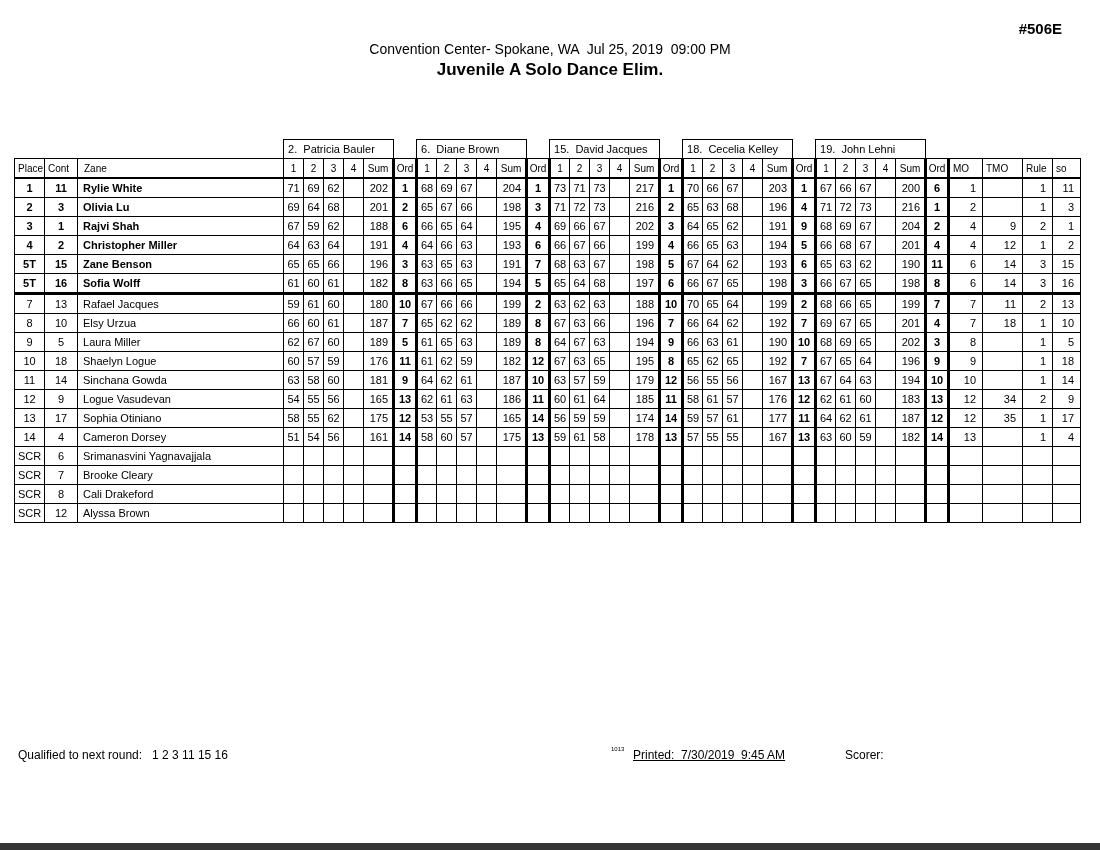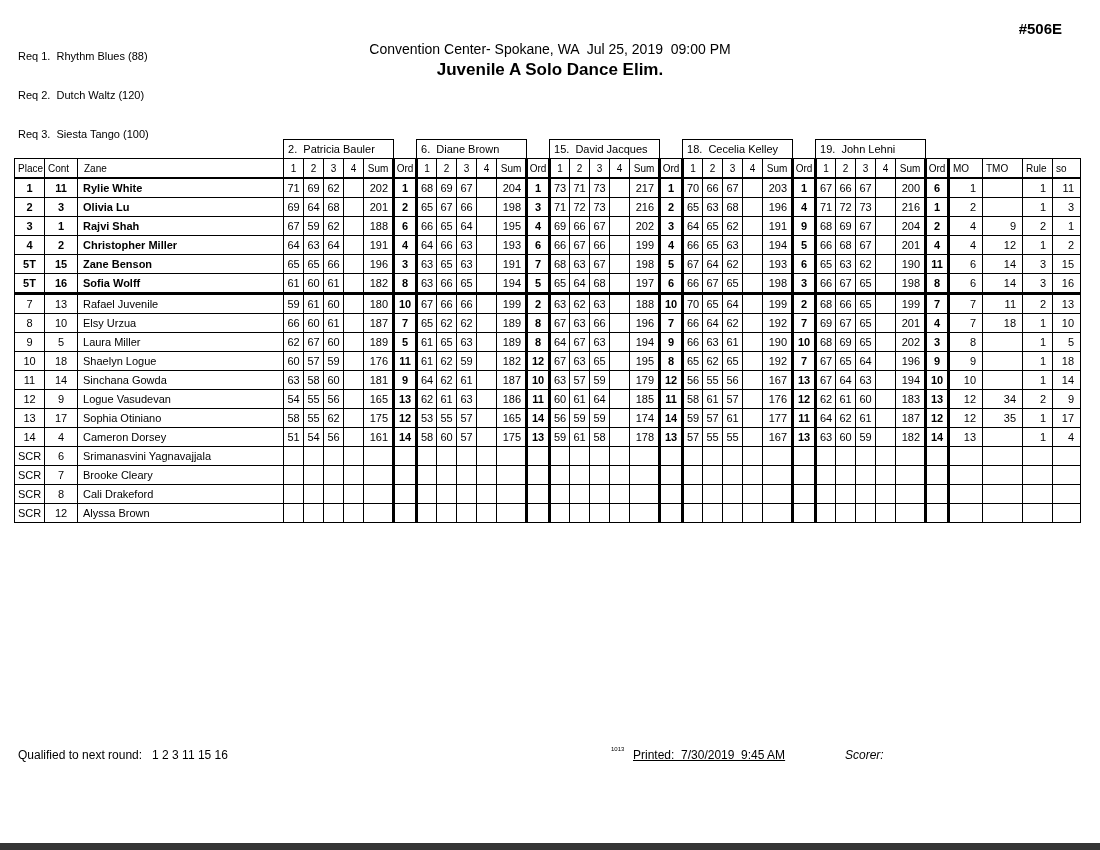--- a/index.html
+++ b/index.html
@@ -28,32 +28,27 @@
   .ord{border-left:3px solid #000;border-right:3px solid #000;text-align:center;font-weight:bold;}
   .ordh{border-left:3px solid #000;border-right:3px solid #000;text-align:center;font-weight:normal;}
   .mol{border-left:3px solid #000;}
   .rt{text-align:right;padding-right:6px;}
   tr.b .pc, tr.b .nm{font-weight:bold;}
   tr.cut td{border-bottom:3px solid #000;}
   .foot{position:absolute;font-size:12px;white-space:pre;}
   .fq{left:18px;top:748px;}
   .fcode{left:611px;top:746px;font-size:6px;}
   .fp{left:633px;top:748px;text-decoration:underline;}
-  .fs{left:845px;top:748px;font-style:italic;}
+  .fs{left:845px;top:748px;}
   .bottom-bar{position:absolute;left:0;bottom:0;width:1100px;height:7px;background:#353535;}
 </style>
 </head>
 <body>
 
 <div class="page">
-  <div class="req">
-    <div>Req 1.  Rhythm Blues (88)</div>
-    <div>Req 2.  Dutch Waltz (120)</div>
-    <div>Req 3.  Siesta Tango (100)</div>
-  </div>
 
   <div class="tline t2">Convention Center- Spokane, WA  Jul 25, 2019  09:00 PM</div>
   <div class="tline t3">Juvenile A Solo Dance Elim.</div>
   <div class="code">#506E</div>
 
   <table>
       <colgroup>
         <col style="width: 28px;">
         <col style="width: 33px;">
         <col style="width: 206px;">
@@ -376,21 +371,21 @@
           <td class="sum">198</td>
           <td class="ord">8</td>
           <td class="rt mol">6</td>
           <td class="rt">14</td>
           <td class="rt">3</td>
           <td class="rt">16</td>
         </tr>
         <tr>
           <td class="pc">7</td>
           <td class="pc">13</td>
-          <td class="nm">Rafael Juvenile</td>
+          <td class="nm">Rafael Jacques</td>
           <td class="sc">59</td>
           <td class="sc">61</td>
           <td class="sc">60</td>
           <td class="sc"></td>
           <td class="sum">180</td>
           <td class="ord">10</td>
           <td class="sc">67</td>
           <td class="sc">66</td>
           <td class="sc">66</td>
           <td class="sc"></td>

